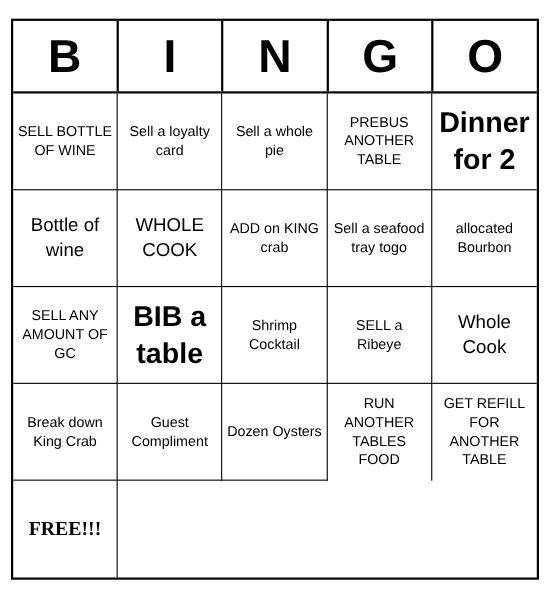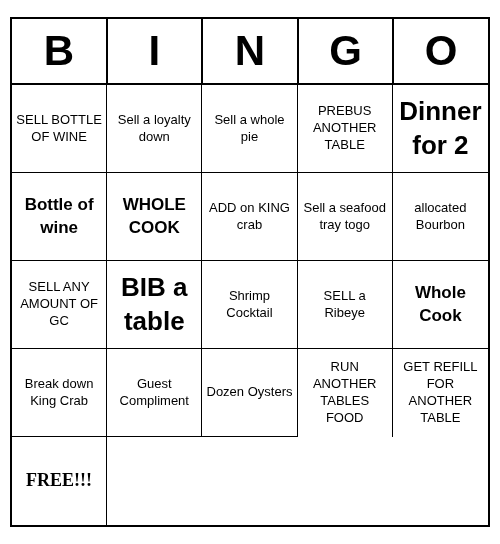--- a/index.html
+++ b/index.html
@@ -52,21 +52,21 @@
     }
     .bingo-cell.last-row {
       border-bottom: none;
     }
     .bingo-cell.large-text {
       font-size: 26px;
       font-weight: bold;
     }
     .bingo-cell.medium-text {
       font-size: 17px;
-      font-weight: bold;
+      font-weight: normal;
     }
     .bingo-cell.free {
       font-size: 18px;
       font-weight: bold;
       font-family: Liberation Serif, serif;
     }
   </style>
 </head>
 <body>
 
@@ -76,21 +76,21 @@
       <div class="bingo-header-cell">I</div>
       <div class="bingo-header-cell">N</div>
       <div class="bingo-header-cell">G</div>
       <div class="bingo-header-cell">O</div>
     </div>
   <div class="bingo-grid">
   <div class="bingo-cell">
         <span>SELL BOTTLE OF WINE</span>
       </div>
       <div class="bingo-cell">
-        <span>Sell a loyalty down</span>
+        <span>Sell a loyalty card</span>
       </div>
       <div class="bingo-cell">
         <span>Sell a whole pie</span>
       </div>
       <div class="bingo-cell">
         <span>PREBUS ANOTHER TABLE</span>
       </div>
       <div class="bingo-cell large-text">
         <span>Dinner for 2</span>
       </div>

